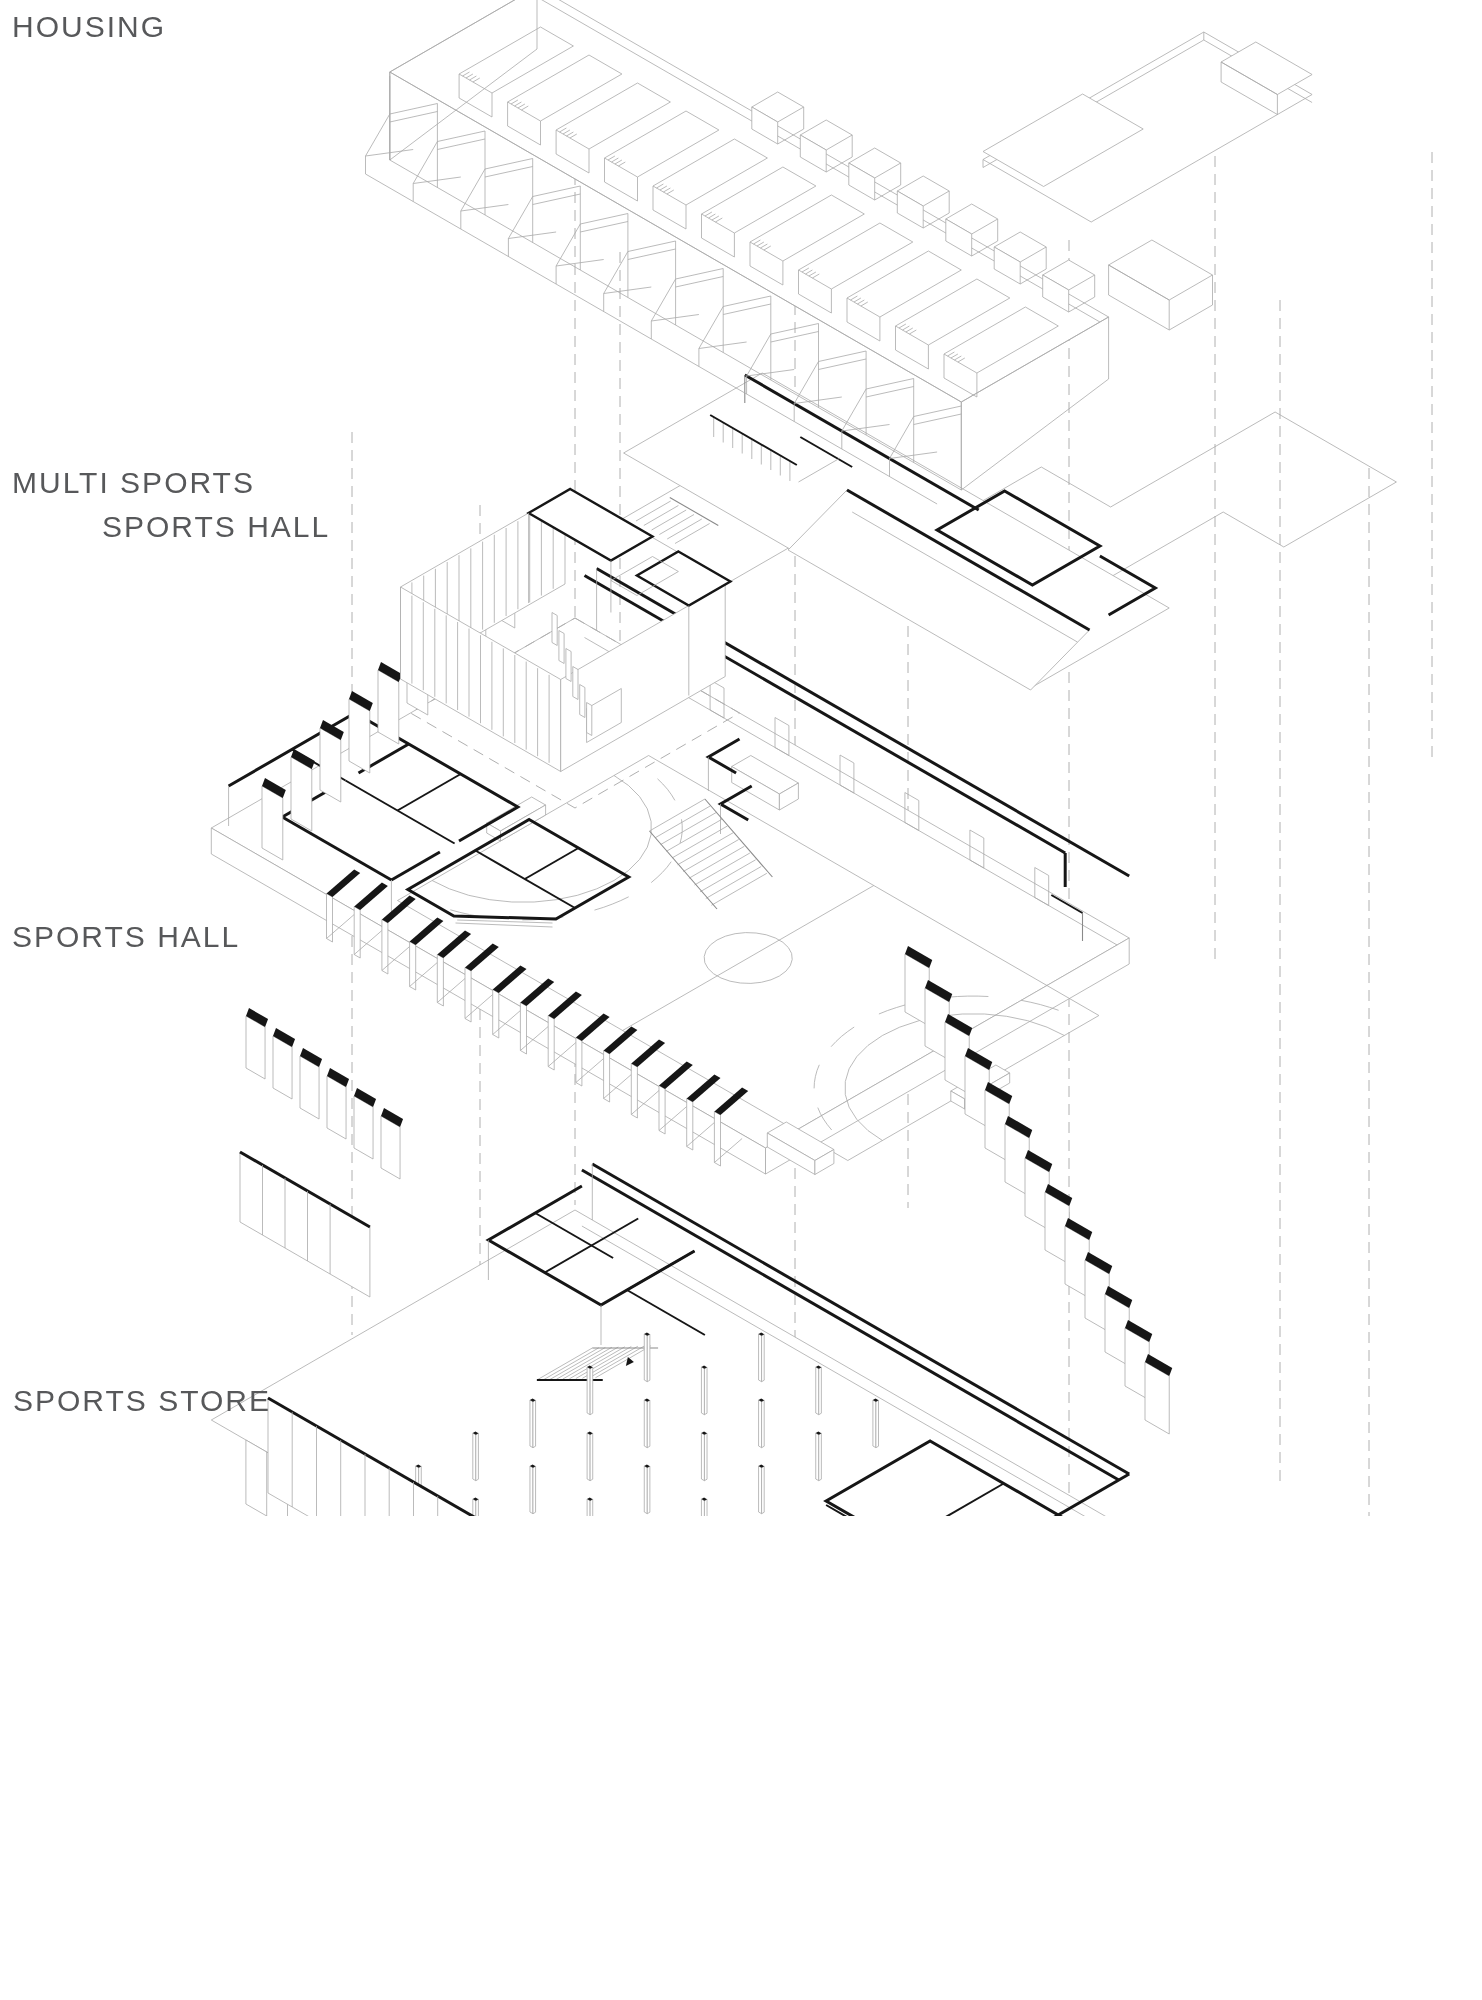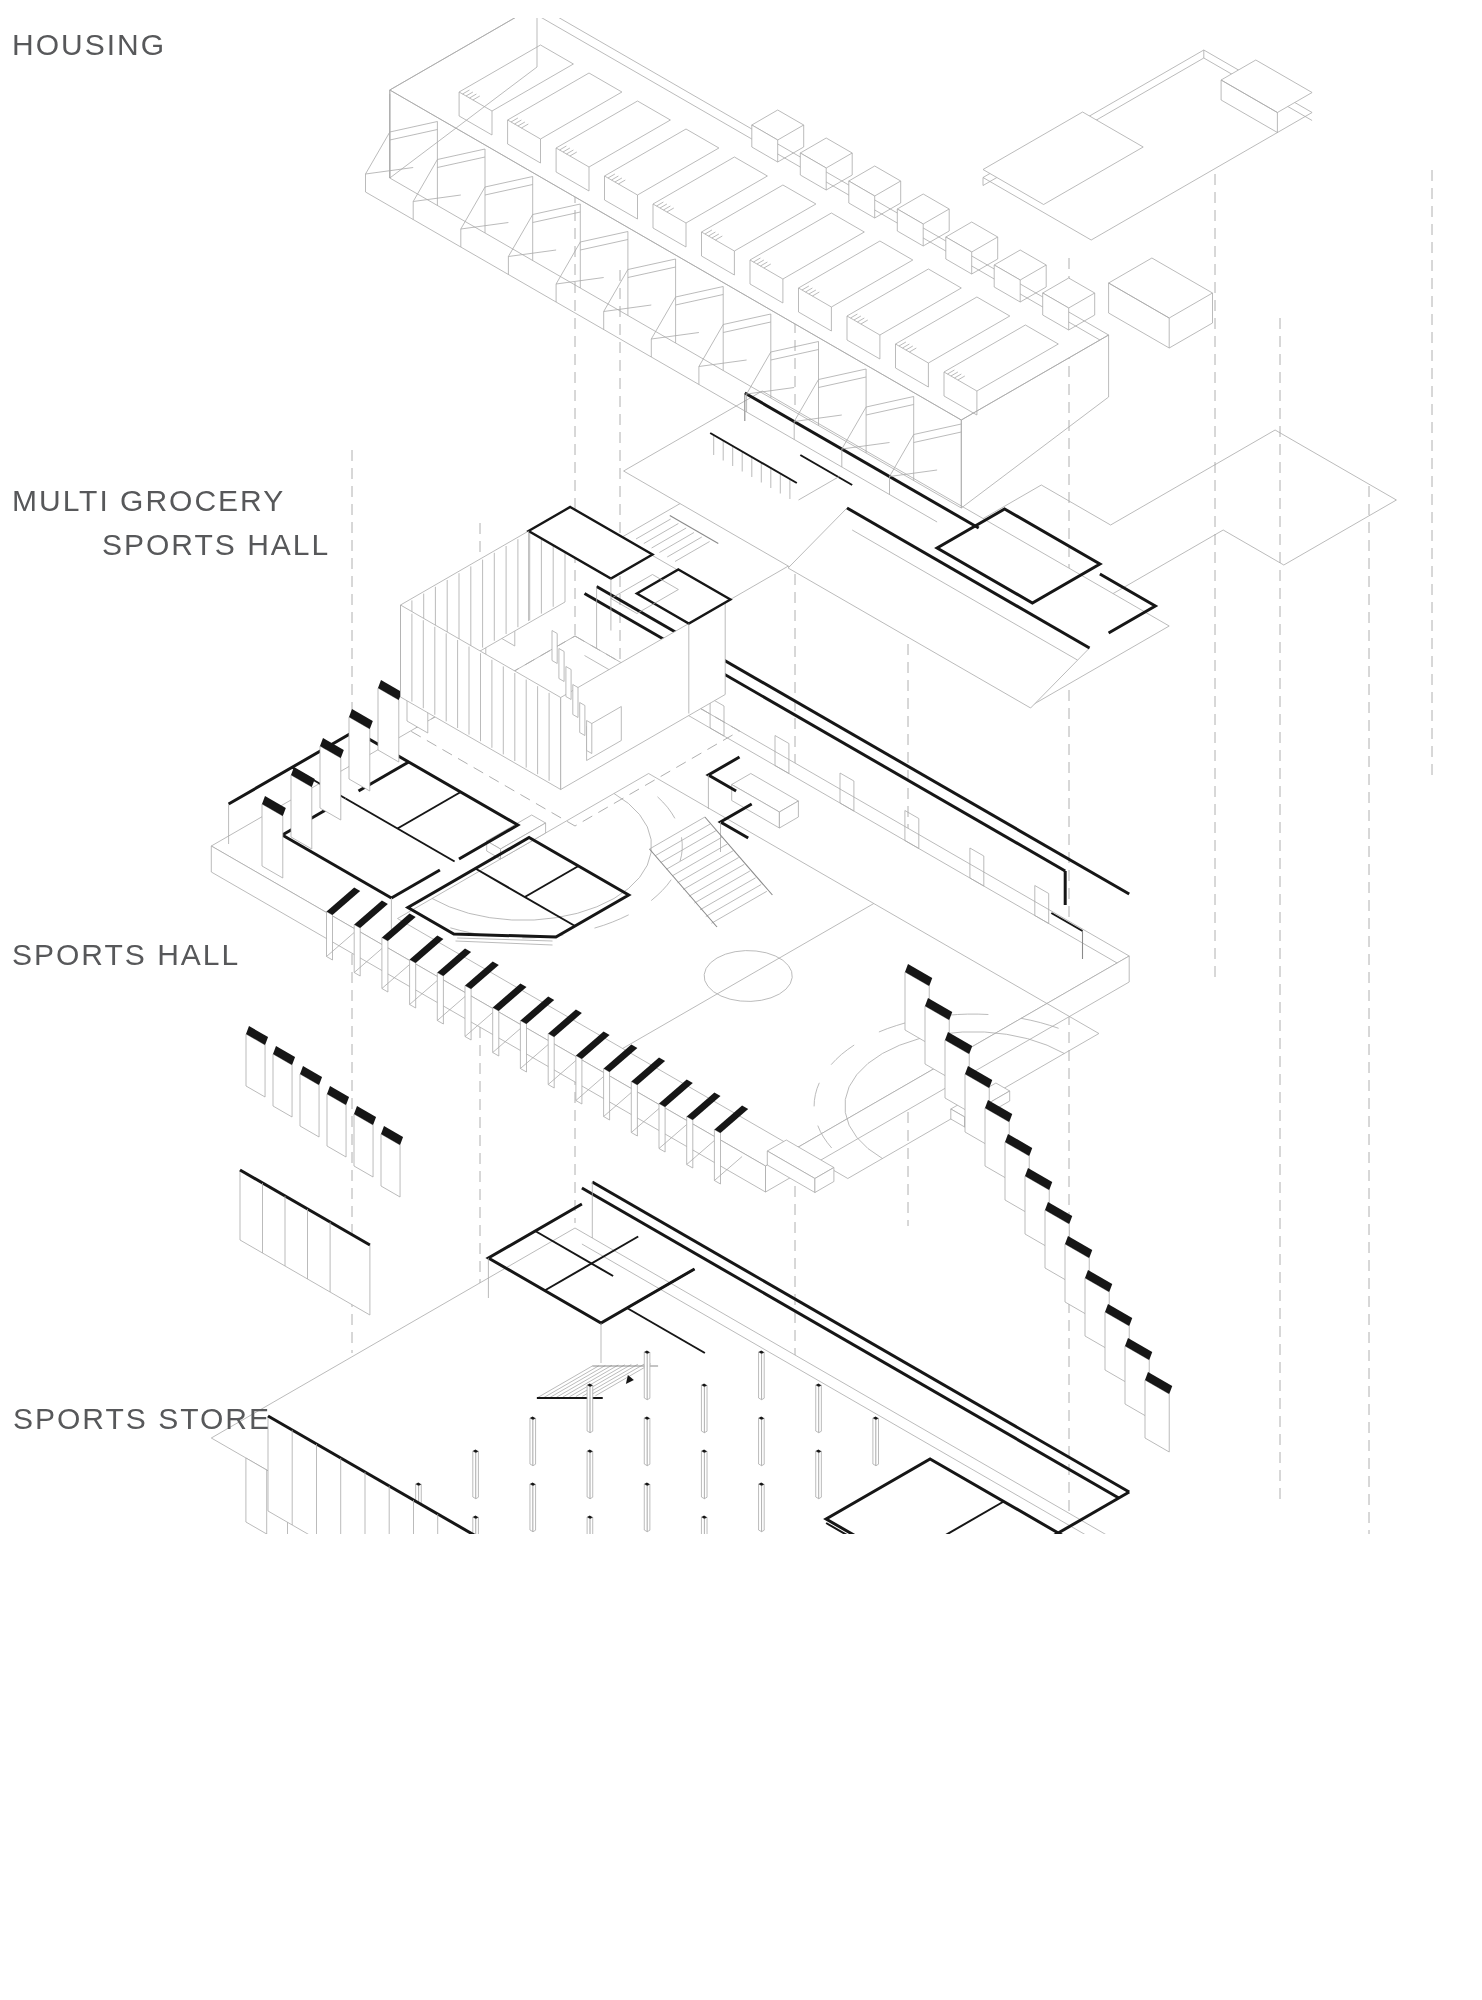--- a/index.html
+++ b/index.html
@@ -1,17 +1,17 @@
 <!DOCTYPE html>
 <html><head>
 <meta charset="utf-8">
 <style>
   html,body{margin:0;padding:0;background:#ffffff;}
   #page{position:relative;width:1482px;height:1516px;background:#ffffff;overflow:hidden;
-        font-family:"Liberation Sans",sans-serif;margin-top:18px;}
+        font-family:"Liberation Sans",sans-serif;}
   .label{position:absolute;color:#57585a;font-size:30px;letter-spacing:2px;
          font-weight:400;white-space:pre;line-height:1.0;
          font-family:"Liberation Sans",sans-serif;}
   svg{position:absolute;left:0;top:0;}
   .ln{fill:none;stroke:#aaaaaa;stroke-width:0.8;}
   .md{fill:none;stroke:#8a8a8a;stroke-width:1.1;}
   .hv{fill:none;stroke:#161616;stroke-width:3;}
   .h2{fill:none;stroke:#161616;stroke-width:2;}
   .fw{fill:#ffffff;stroke:#aaaaaa;stroke-width:0.8;}
   .fm{fill:#ffffff;stroke:#8a8a8a;stroke-width:1.1;}
@@ -715,19 +715,19 @@
         <path d="M983.0 167.5 L983.0 159.5 " class="ln"></path>
         <path d="M1203.8 40.0 L1203.8 32.0 " class="ln"></path>
         <path d="M983.0 151.5 L1082.6 94.0 L1143.2 129.0 L1043.6 186.5 Z" class="fw"></path>
         <path d="M1255.8 42.0 L1312.1 74.5 L1277.4 94.5 L1221.1 62.0 Z" class="fw"></path>
         <path d="M1221.1 62.0 L1221.1 82.0 L1277.4 114.5 L1277.4 94.5 Z" class="ln"></path>
       </g>
     </svg>
 
   <div class="label" style="left:12px;top:12px;">HOUSING</div>
 
-  <div class="label" style="left:12px;top:468px;">MULTI GROCERY</div>
+  <div class="label" style="left:12px;top:468px;">MULTI SPORTS</div>
   <div class="label" style="left:102px;top:512px;">SPORTS HALL</div>
 
   <div class="label" style="left:12px;top:922px;">SPORTS HALL</div>
 
   <div class="label" style="left:13px;top:1386px;">SPORTS STORE</div>
 </div>
 
 </body></html>

